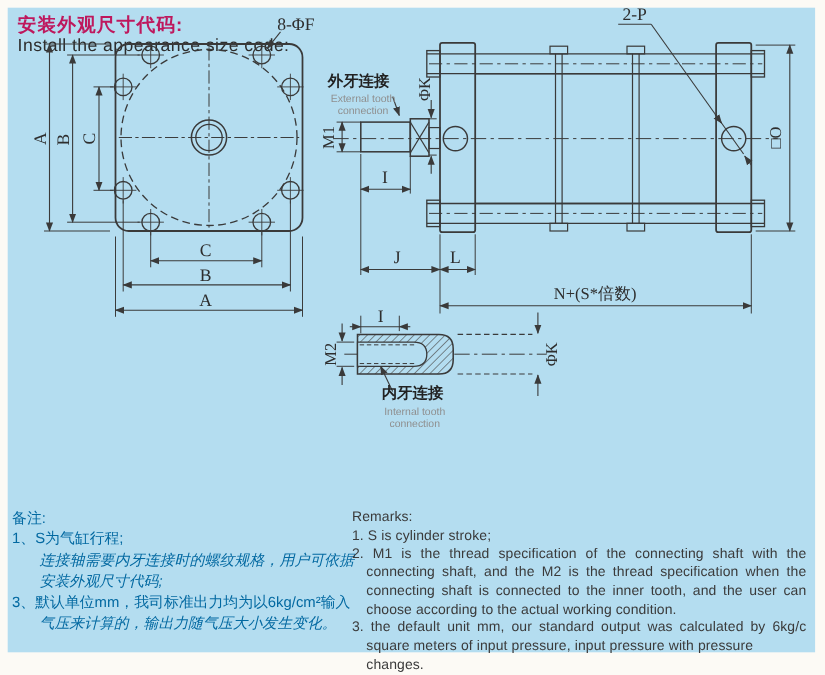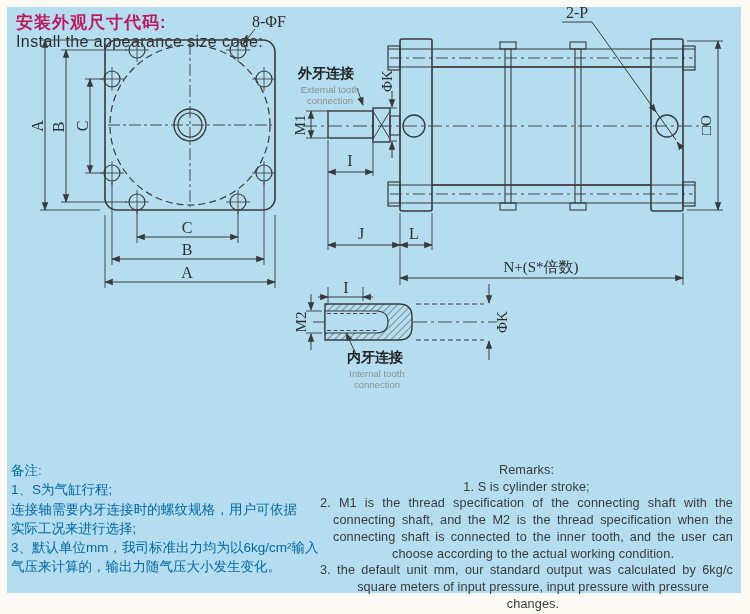--- a/index.html
+++ b/index.html
@@ -33,22 +33,22 @@
   
   .notes-zh{
     position:absolute;left:11px;top:461px;width:311px;
     font-size:13.5px;line-height:19.3px;color:#0369a1;
   }
   .notes-en{
     position:absolute;left:320px;top:462px;width:413px;
     font-size:12.7px;line-height:16.7px;color:#3a3a3a;letter-spacing:.1px;
   }
   .zh-line{width:311px;}
-  .zh-line.ind{width:286px;}
-  .en-line{width:413px;text-align:center;}
+  .zh-line.ind{margin-left:25px;width:286px;font-style:italic;}
+  .en-line{width:413px;}
   .en-line.ind{margin-left:13px;width:400px;}
   .jl{text-align:justify;text-align-last:justify;}
 </style>
 </head>
 <body>
 
 <div class="panel"></div>
 
 <div class="title-zh">安装外观尺寸代码:</div>
 <div class="title-en">Install the appearance size code:</div>
@@ -269,21 +269,21 @@
   <text class="cadsm" x="502" y="377" text-anchor="middle" dominant-baseline="central" transform="rotate(-90 502 377)">ΦK</text>
   <text class="zh-b" x="347" y="417">内牙连接</text>
   <text class="sub" x="377" y="432" text-anchor="middle">Internal tooth</text>
   <text class="sub" x="377" y="443" text-anchor="middle">connection</text>
 </svg>
 
 <div class="notes-zh">
   <div class="zh-line">备注:</div>
   <div class="zh-line">1、S为气缸行程;</div>
   <div class="zh-line ind jl">连接轴需要内牙连接时的螺纹规格，用户可依据</div>
-  <div class="zh-line ind">实际工况来进行选择;</div>
+  <div class="zh-line ind">安装外观尺寸代码;</div>
   <div class="zh-line">3、默认单位mm，我司标准出力均为以6kg/cm²输入</div>
   <div class="zh-line ind">气压来计算的，输出力随气压大小发生变化。</div>
 </div>
 
 <div class="notes-en">
   <div class="en-line">Remarks:</div>
   <div class="en-line">1. S is cylinder stroke;</div>
   <div class="en-line jl">2. M1 is the thread specification of the connecting shaft with the</div>
   <div class="en-line ind jl">connecting shaft, and the M2 is the thread specification when the</div>
   <div class="en-line ind jl">connecting shaft is connected to the inner tooth, and the user can</div>

